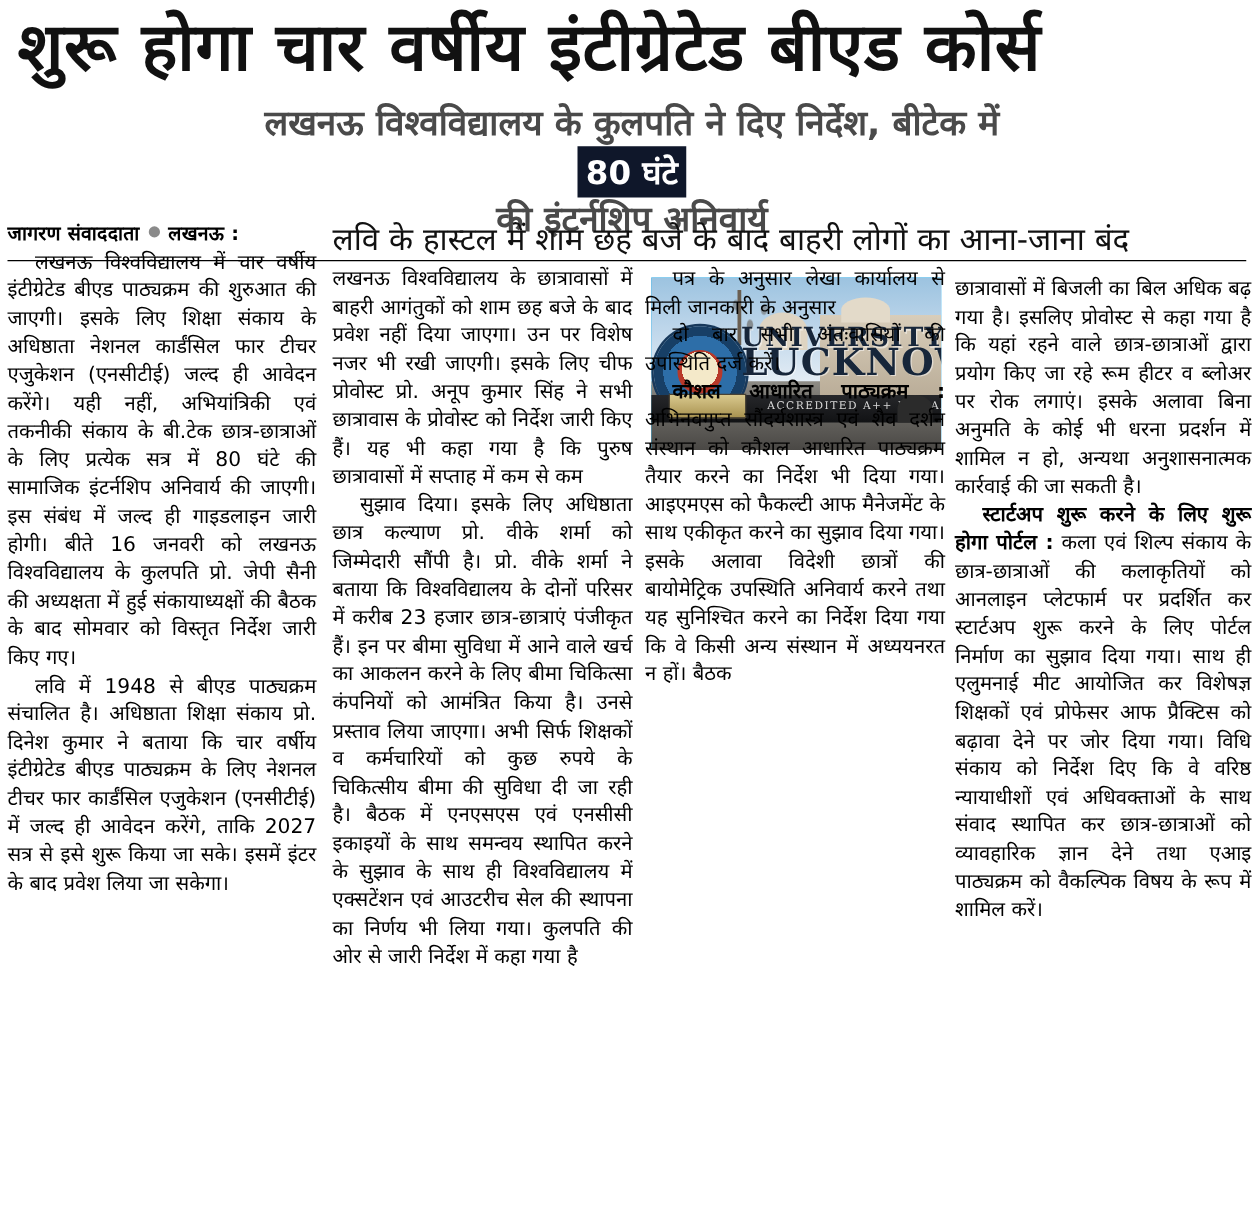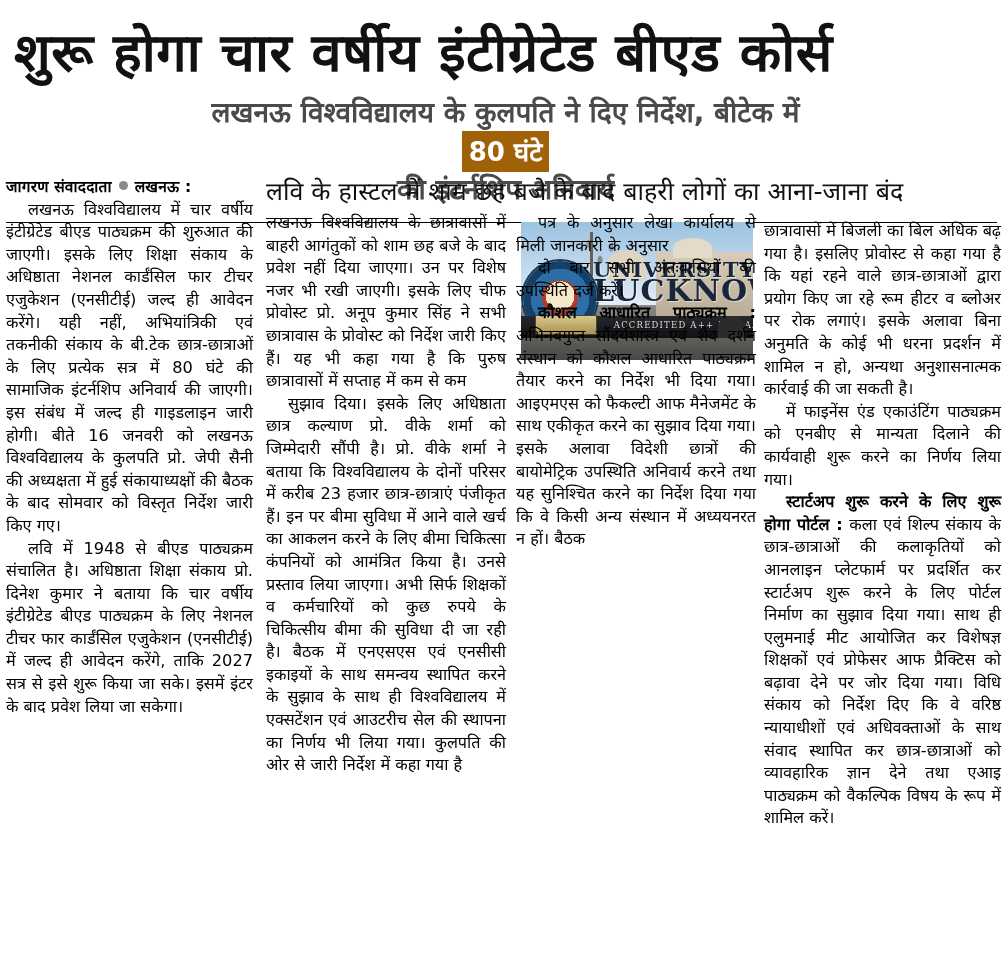--- a/index.html
+++ b/index.html
@@ -12,21 +12,21 @@
     width: 1003px;
     height: 976px;
     overflow: hidden;
     font-family: "DejaVu Sans", "Liberation Sans", sans-serif;
     color: #000000;
     position: relative;
   }
 
   
   .headline-wrap {
-    padding: 22px 10px 0 14px;
+    padding: 8px 10px 0 14px;
   }
   .headline {
     font-family: "DejaVu Sans", "Liberation Sans", sans-serif;
     font-weight: 700;
     font-size: 53px;
     line-height: 1.18;
     letter-spacing: 0.5px;
     color: #111111;
     white-space: nowrap;
     transform: scaleX(1.02);
@@ -44,21 +44,21 @@
     font-weight: 700;
     font-size: 28px;
     line-height: 1.3;
     color: #4a4a4a;
     white-space: nowrap;
   }
   .subhead-hl {
     font-weight: 700;
     font-size: 26px;
     color: #ffffff;
-    background: #a16207;
+    background: #0f172a;
     padding: 2px 7px 3px 7px;
     margin: 0 7px;
     white-space: nowrap;
     display: inline-block;
   }
 
   
   .masthead-rule {
     margin: 14px 6px 0 6px;
     border-top: 1px solid #000;
@@ -269,17 +269,16 @@
   </div>
 
   <div class="col col-3">
     <p>पत्र के अनुसार लेखा कार्यालय से मिली जानकारी के अनुसार</p>
     <p>दो बार सभी अंतःवासियों की उपस्थिति दर्ज करें।</p>
     <p><span class="lead-bold">कौशल आधारित पाठ्यक्रम :</span> <span>अभिनवगुप्त सौंदर्यशास्त्र एवं शैव दर्शन संस्थान को कौशल आधारित पाठ्यक्रम तैयार करने का निर्देश भी दिया गया। आइएमएस को फैकल्टी आफ मैनेजमेंट के साथ एकीकृत करने का सुझाव दिया गया। इसके अलावा विदेशी छात्रों की बायोमेट्रिक उपस्थिति अनिवार्य करने तथा यह सुनिश्चित करने का निर्देश दिया गया कि वे किसी अन्य संस्थान में अध्ययनरत न हों। बैठक</span></p>
   </div>
 
   <div class="col col-4">
     <p class="noind">छात्रावासों में बिजली का बिल अधिक बढ़ गया है। इसलिए प्रोवोस्ट से कहा गया है कि यहां रहने वाले छात्र-छात्राओं द्वारा प्रयोग किए जा रहे रूम हीटर व ब्लोअर पर रोक लगाएं। इसके अलावा बिना अनुमति के कोई भी धरना प्रदर्शन में शामिल न हो, अन्यथा अनुशासनात्मक कार्रवाई की जा सकती है।</p>
-    <p>में फाइनेंस एंड एकाउंटिंग पाठ्यक्रम को एनबीए से मान्यता दिलाने की कार्यवाही शुरू करने का निर्णय लिया गया।</p>
     <p><span class="lead-bold">स्टार्टअप शुरू करने के लिए शुरू होगा पोर्टल :</span> <span>कला एवं शिल्प संकाय के छात्र-छात्राओं की कलाकृतियों को आनलाइन प्लेटफार्म पर प्रदर्शित कर स्टार्टअप शुरू करने के लिए पोर्टल निर्माण का सुझाव दिया गया। साथ ही एलुमनाई मीट आयोजित कर विशेषज्ञ शिक्षकों एवं प्रोफेसर आफ प्रैक्टिस को बढ़ावा देने पर जोर दिया गया। विधि संकाय को निर्देश दिए कि वे वरिष्ठ न्यायाधीशों एवं अधिवक्ताओं के साथ संवाद स्थापित कर छात्र-छात्राओं को व्यावहारिक ज्ञान देने तथा एआइ पाठ्यक्रम को वैकल्पिक विषय के रूप में शामिल करें।</span></p>
   </div>
 
 </div>
 
 </body></html>

